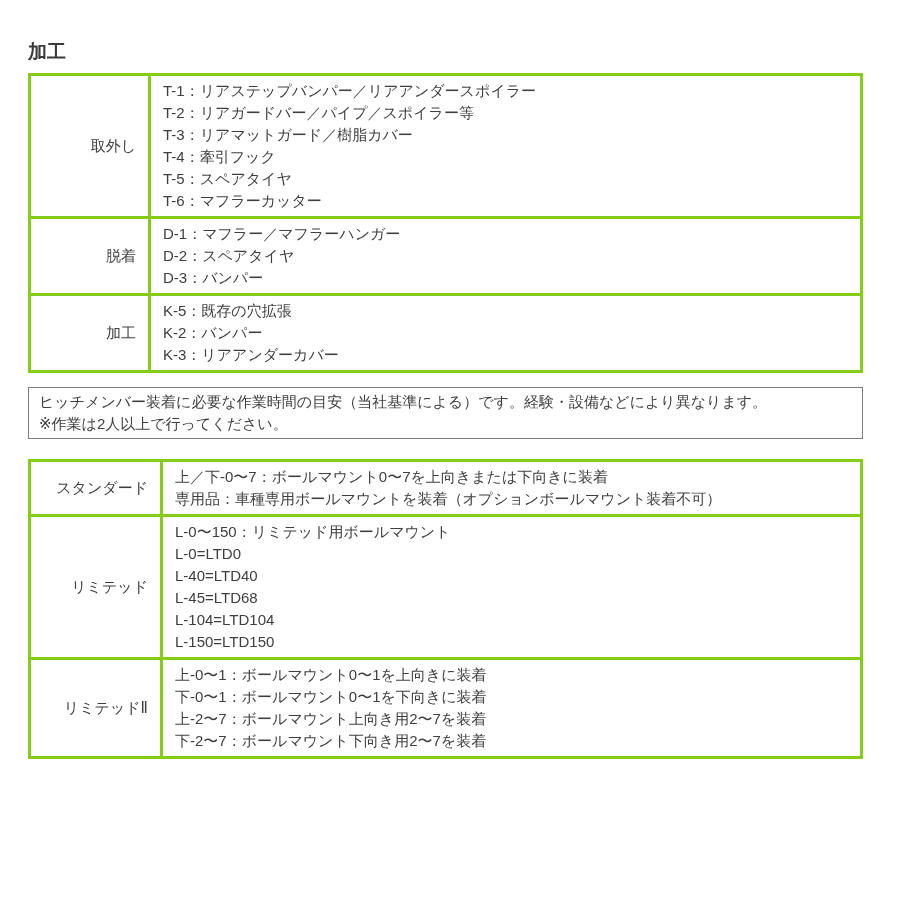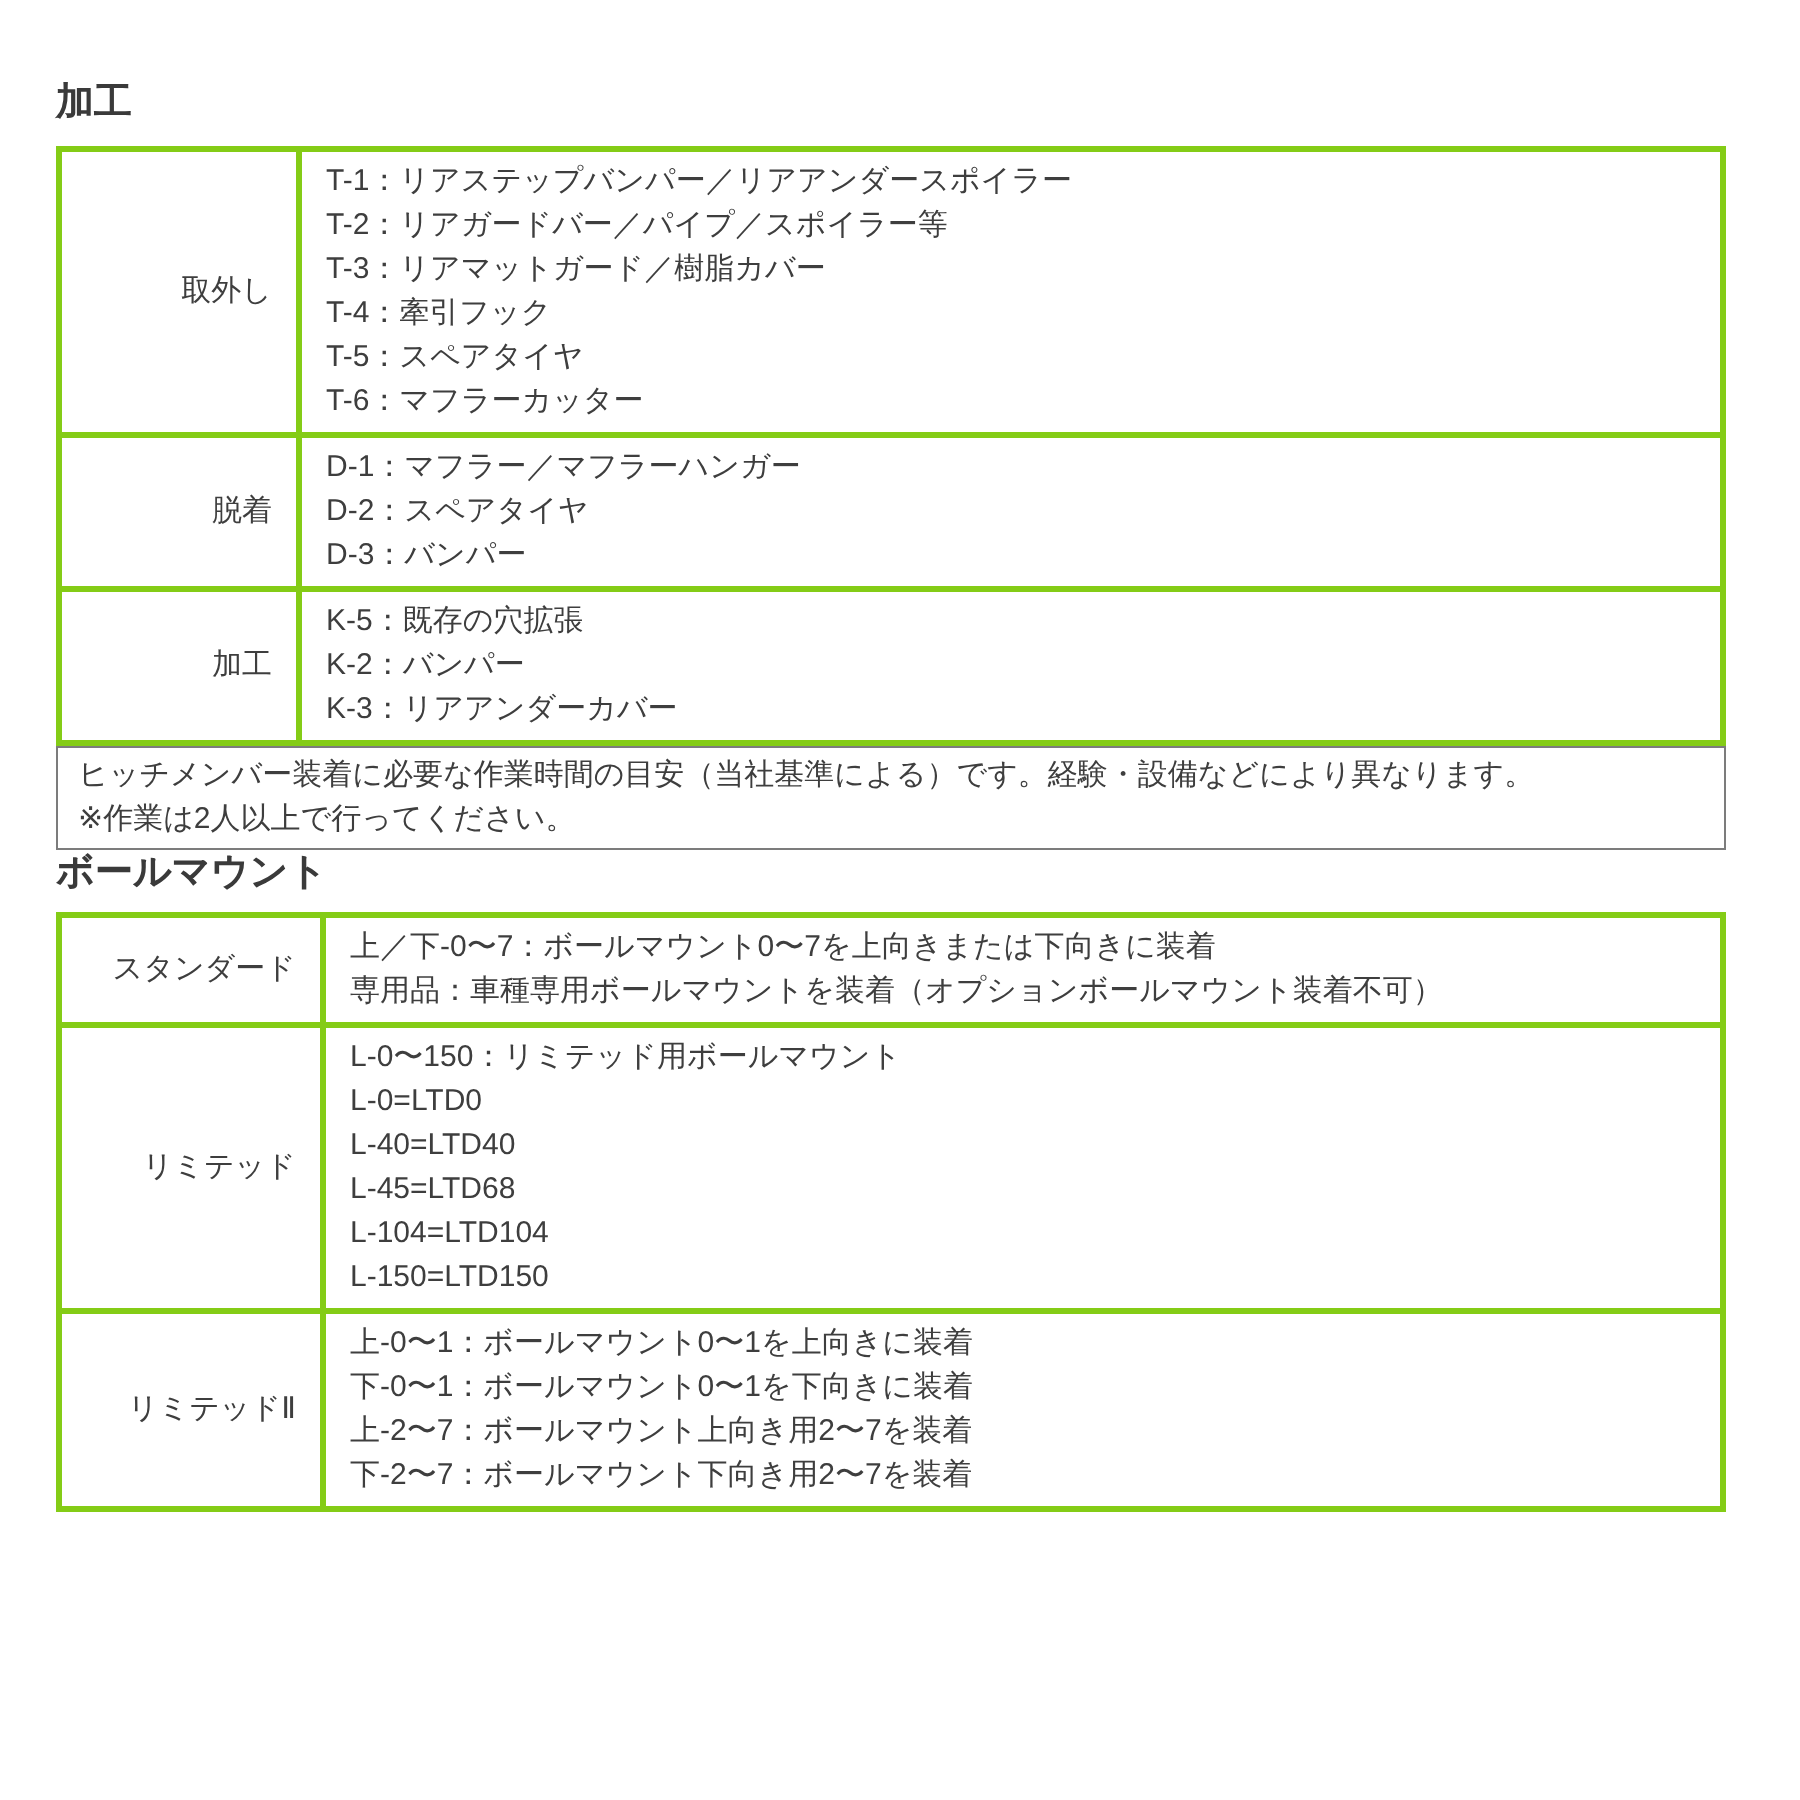--- a/index.html
+++ b/index.html
@@ -55,26 +55,27 @@
     font-size: 13px;
     line-height: 17px;
     margin-top: 6px;
     color: #3e3e3e;
   }
   .sec-gap1 { margin-top: 10px; }
   .infobox {
     box-sizing: border-box;
     width: 835px;
     border: 1px solid #7c7c7c;
+    margin-top: 14px;
     padding: 3px 10px;
     font-size: 15px;
     line-height: 22px;
   }
   .sec-gap2 { margin-top: 21px; }
-  table.grid.bm { margin-top: 8px; }
+  table.grid.bm { margin-top: 20px; }
   table.grid col.c1a { width: 120px; }
   table.grid col.c1b { width: 132px; }
 </style>
 </head>
 <body>
 
 <div class="page">
 
   <h2 class="sec">加工</h2>
 
@@ -120,21 +121,20 @@
   </tbody>
     </table>
 
 
 
   <div class="infobox">
     <div class="cell-line">ヒッチメンバー装着に必要な作業時間の目安（当社基準による）です。経験・設備などにより異なります。</div>
     <div class="cell-line">※作業は2人以上で行ってください。</div>
   </div>
 
-  <h2 class="sec sec-gap2">ボールマウント</h2>
 
   <table class="grid bm">
     <colgroup>
         <col class="c1b">
         <col>
       </colgroup>
     <tbody>
         <tr>
       <td class="label">
         <span>スタンダード</span>

